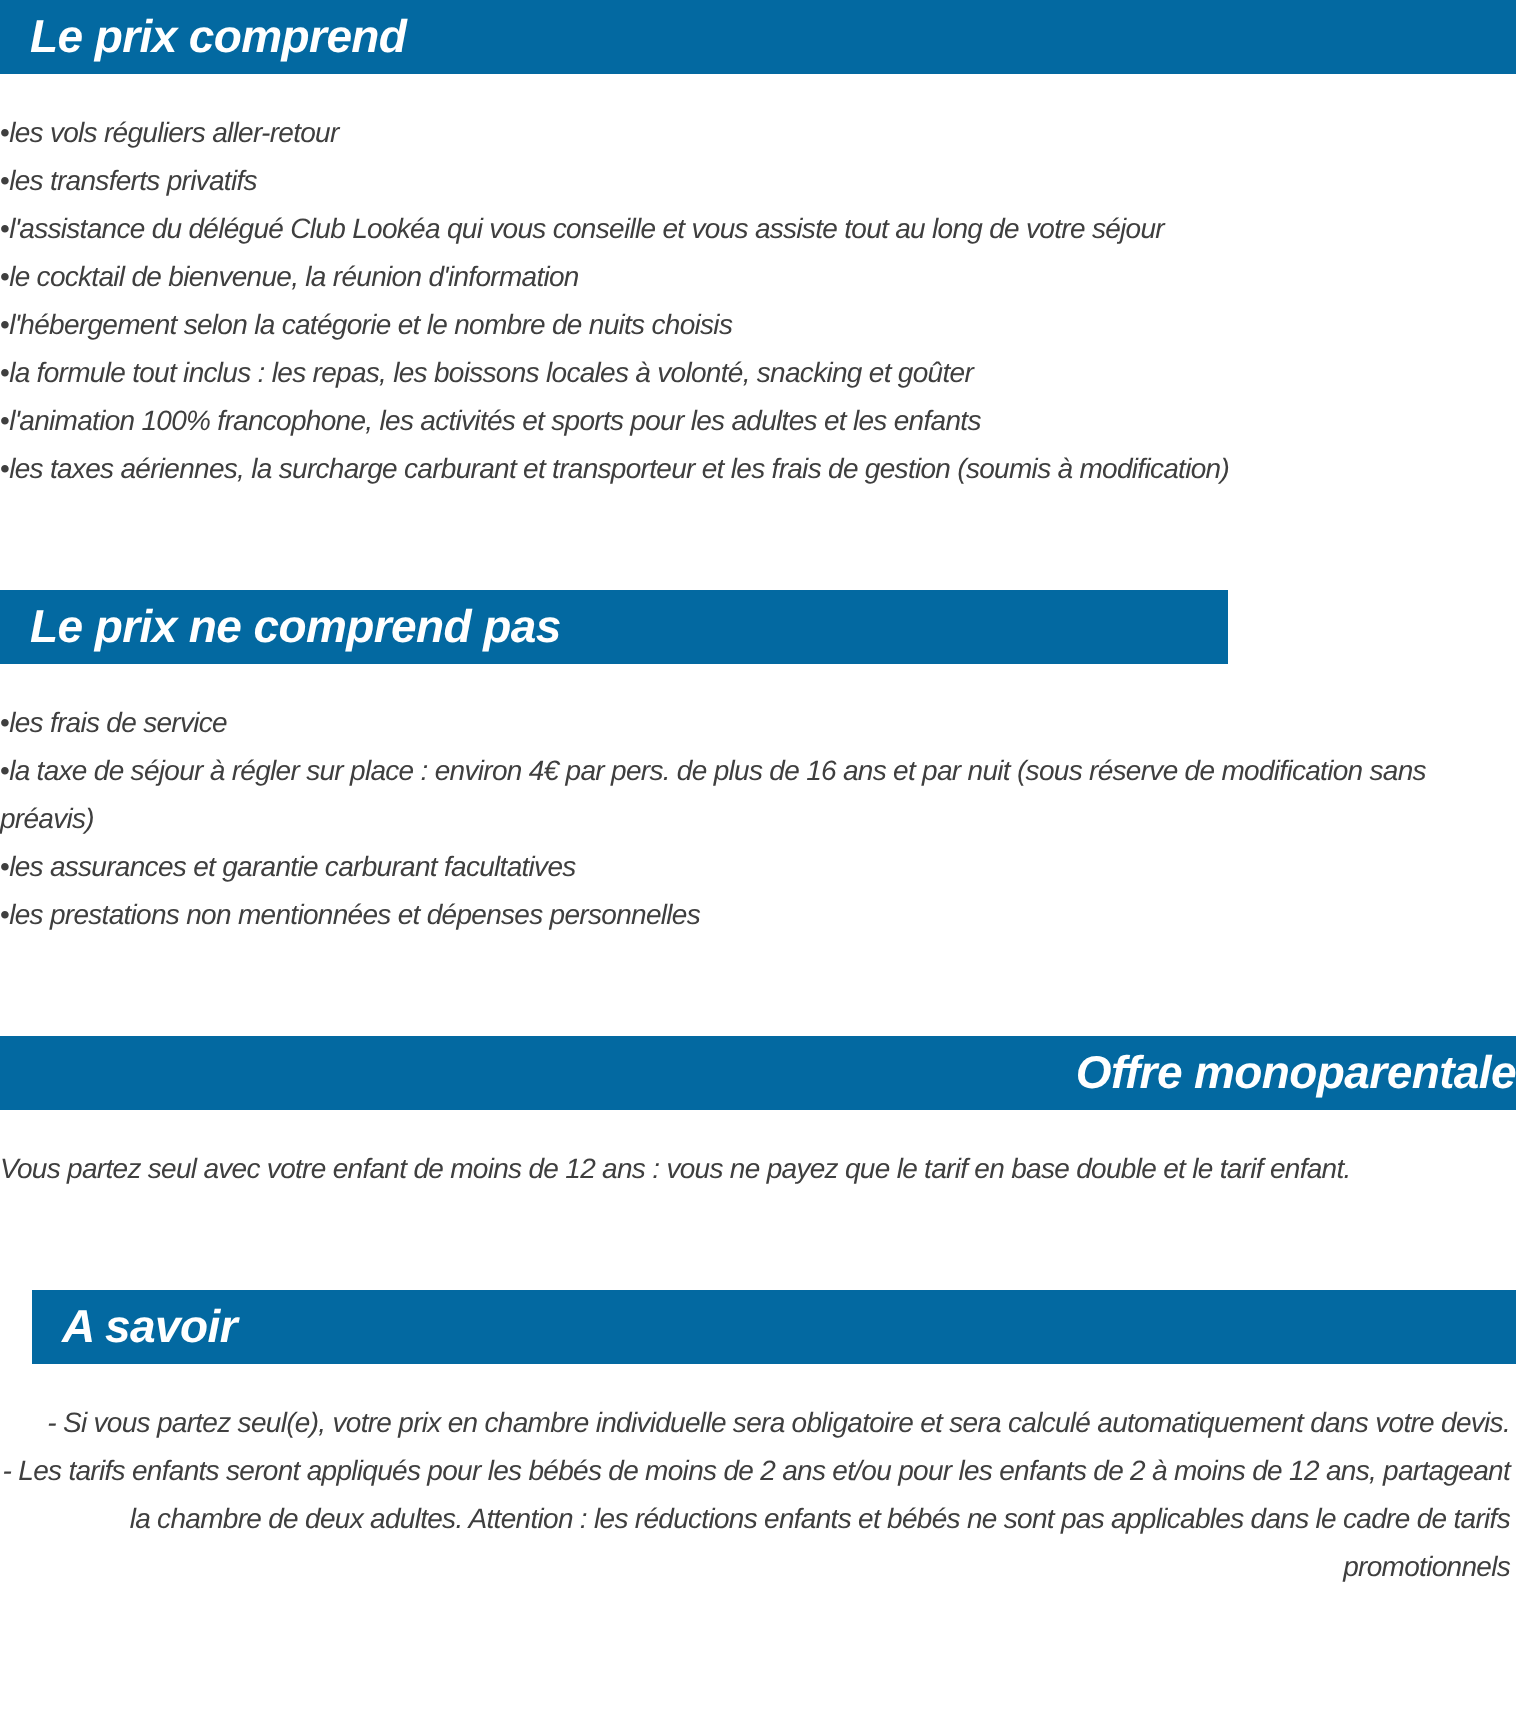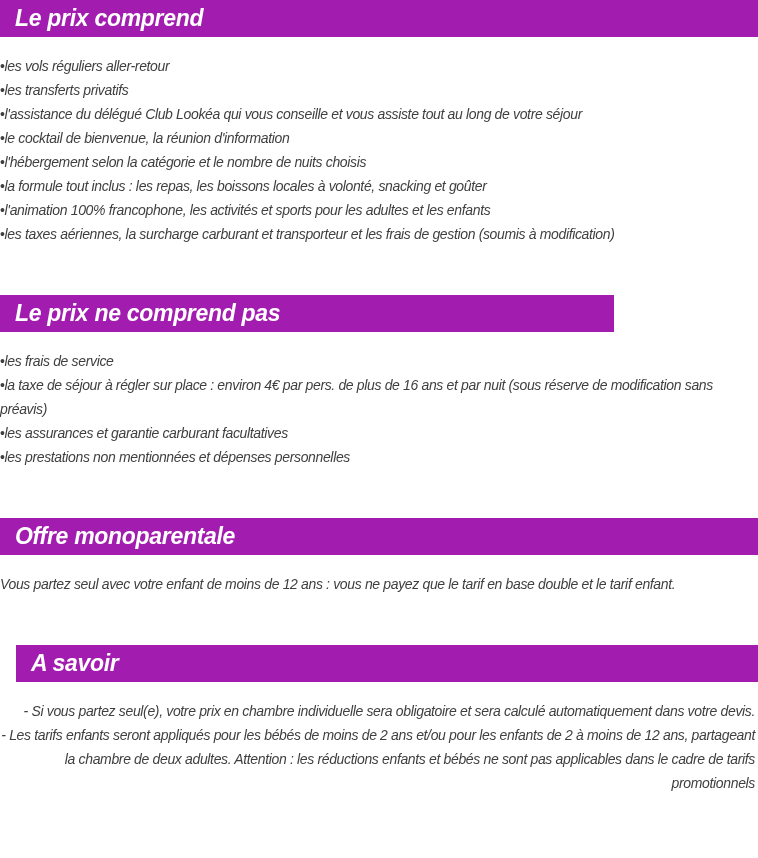--- a/index.html
+++ b/index.html
@@ -1,34 +1,34 @@
 <!DOCTYPE html>
 <html><head>
   <meta charset="utf-8">
   <style>
     html, body { margin: 0; padding: 0; background: #ffffff; }
     body { width: 758px; height: 858px; overflow: hidden; font-family: "Liberation Sans", sans-serif; }
     .section-header {
-      height: 37px; background: #a21caf; color: #ffffff;
+      height: 37px; background: #0369a1; color: #ffffff;
       font-style: italic; font-weight: bold; font-size: 23px;
       line-height: 37px; padding-left: 15px; box-sizing: border-box;
       letter-spacing: -0.3px;
     }
     .body-text {
       color: #3f3f3f; font-style: italic; font-size: 14px; line-height: 24px;
       letter-spacing: -0.35px;
     }
     .body-text p { margin: 0; }
     .list { margin: 0; padding: 0; list-style: none; }
     .list li::before { content: "\2022 "; font-style: normal; }
     #s1 { position: absolute; top: 0; left: 0; width: 758px; }
     #b1 { position: absolute; top: 54px; left: 0; width: 758px; }
     #s2 { position: absolute; top: 295px; left: 0; width: 614px; }
     #b2 { position: absolute; top: 349px; left: 0; width: 745px; }
-    #s3 { position: absolute; top: 518px; left: 0; width: 758px; }
+    #s3 { position: absolute; top: 518px; left: 0; width: 758px; text-align: right; }
     #b3 { position: absolute; top: 572px; left: 0; width: 758px; }
     #s4 { position: absolute; top: 645px; left: 16px; width: 758px; }
     #b4 { position: absolute; top: 699px; left: 0; width: 755px; text-align: right; }
   </style>
 </head>
 <body>
 
 <div id="s1" class="section-header">
   <span>Le prix comprend</span>
 </div>

